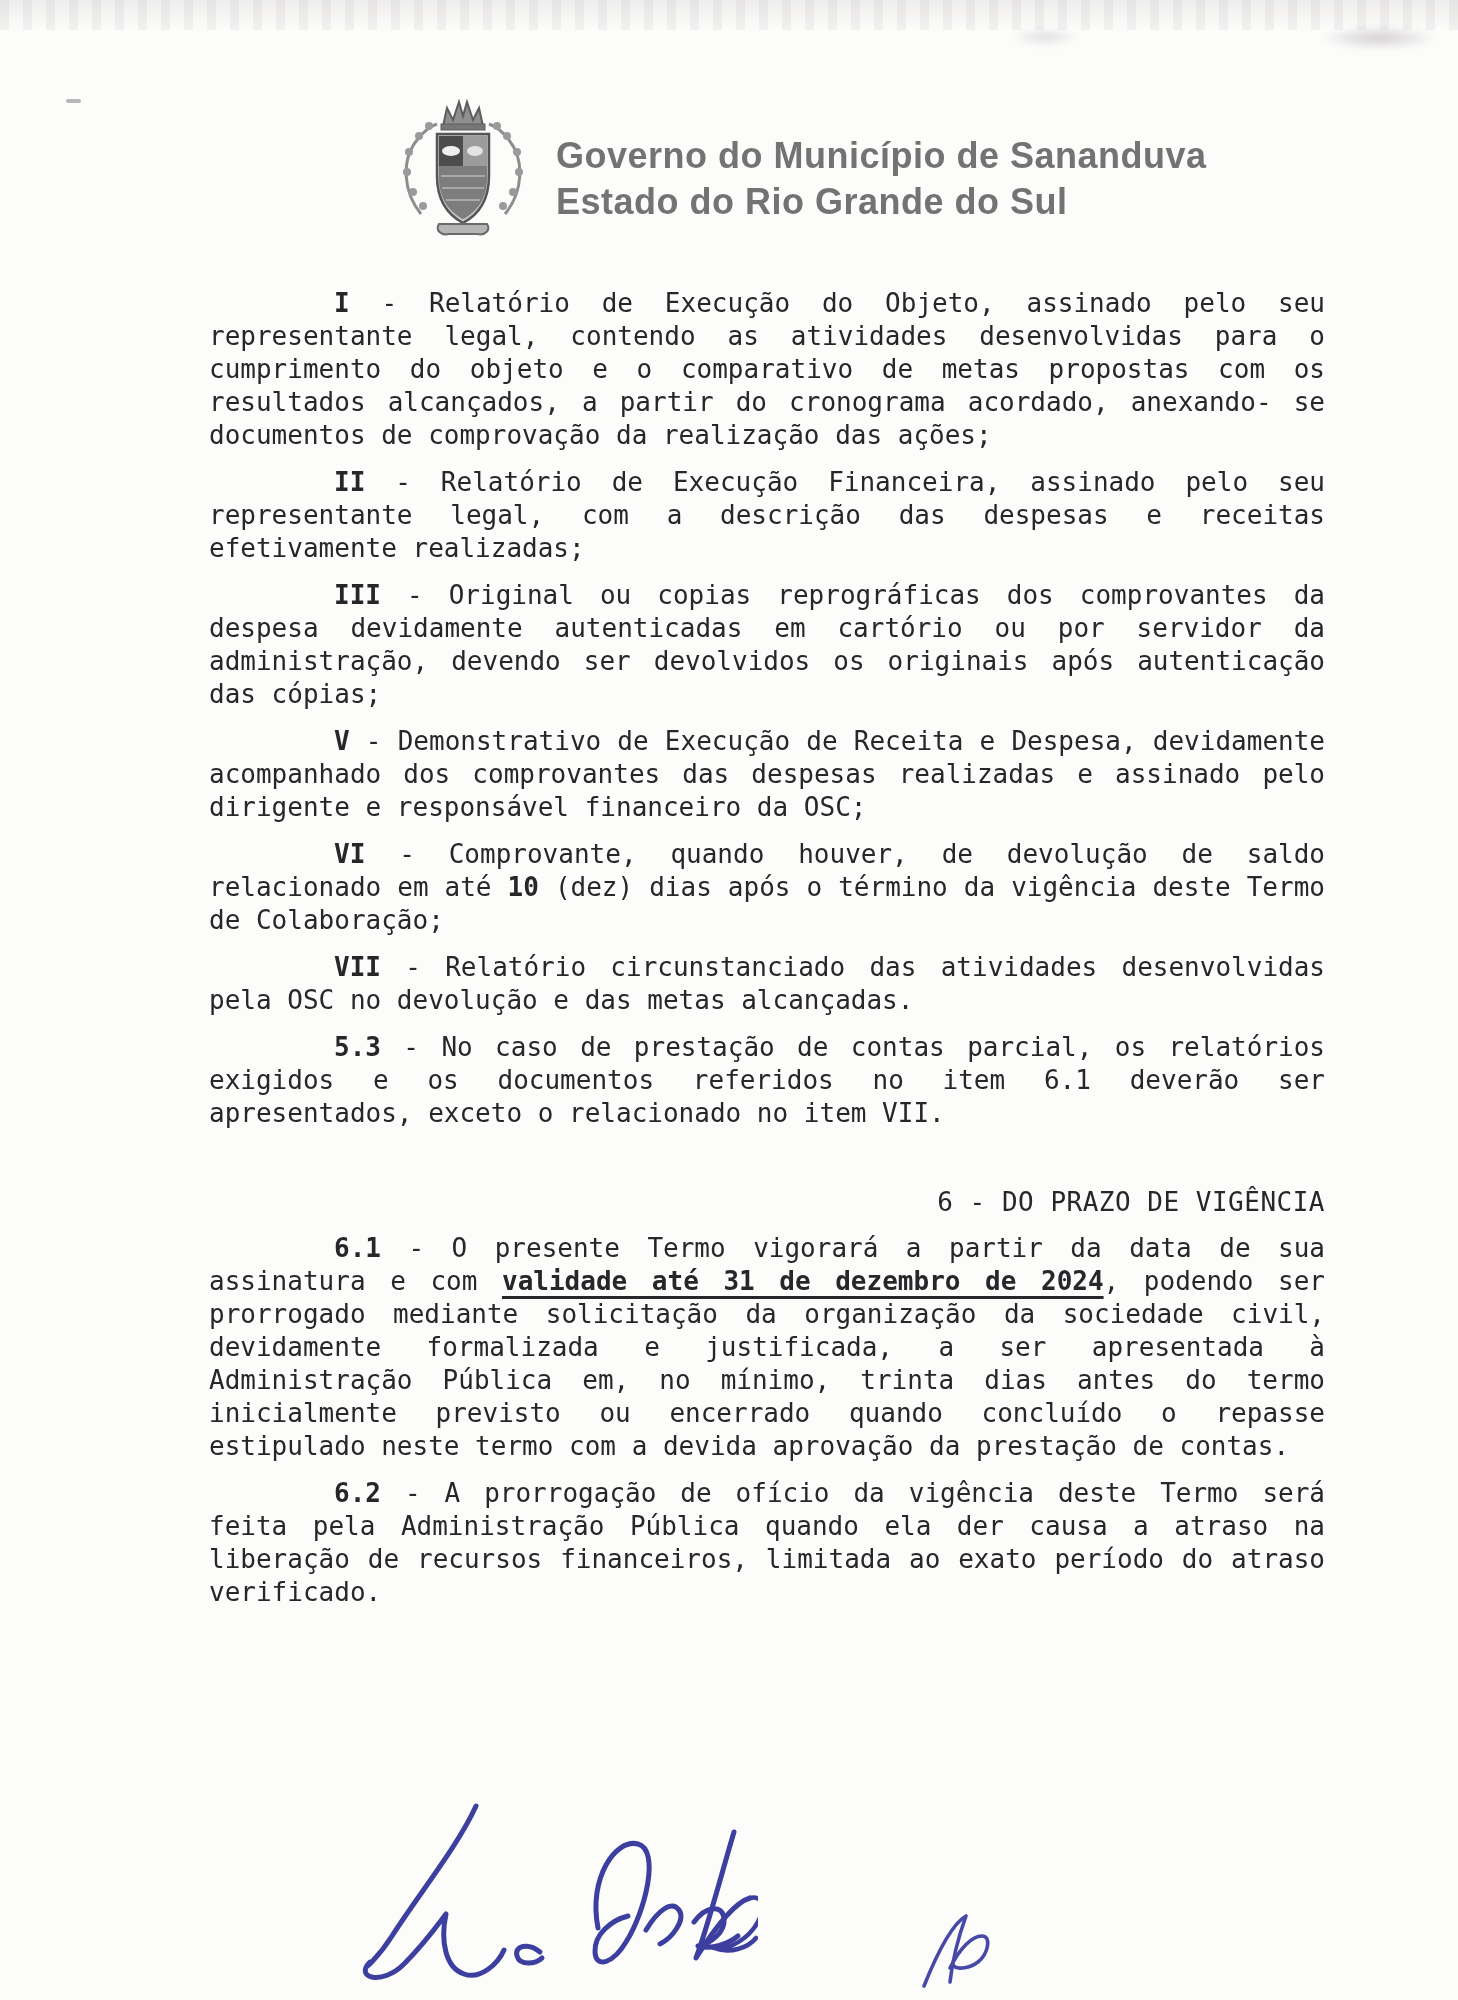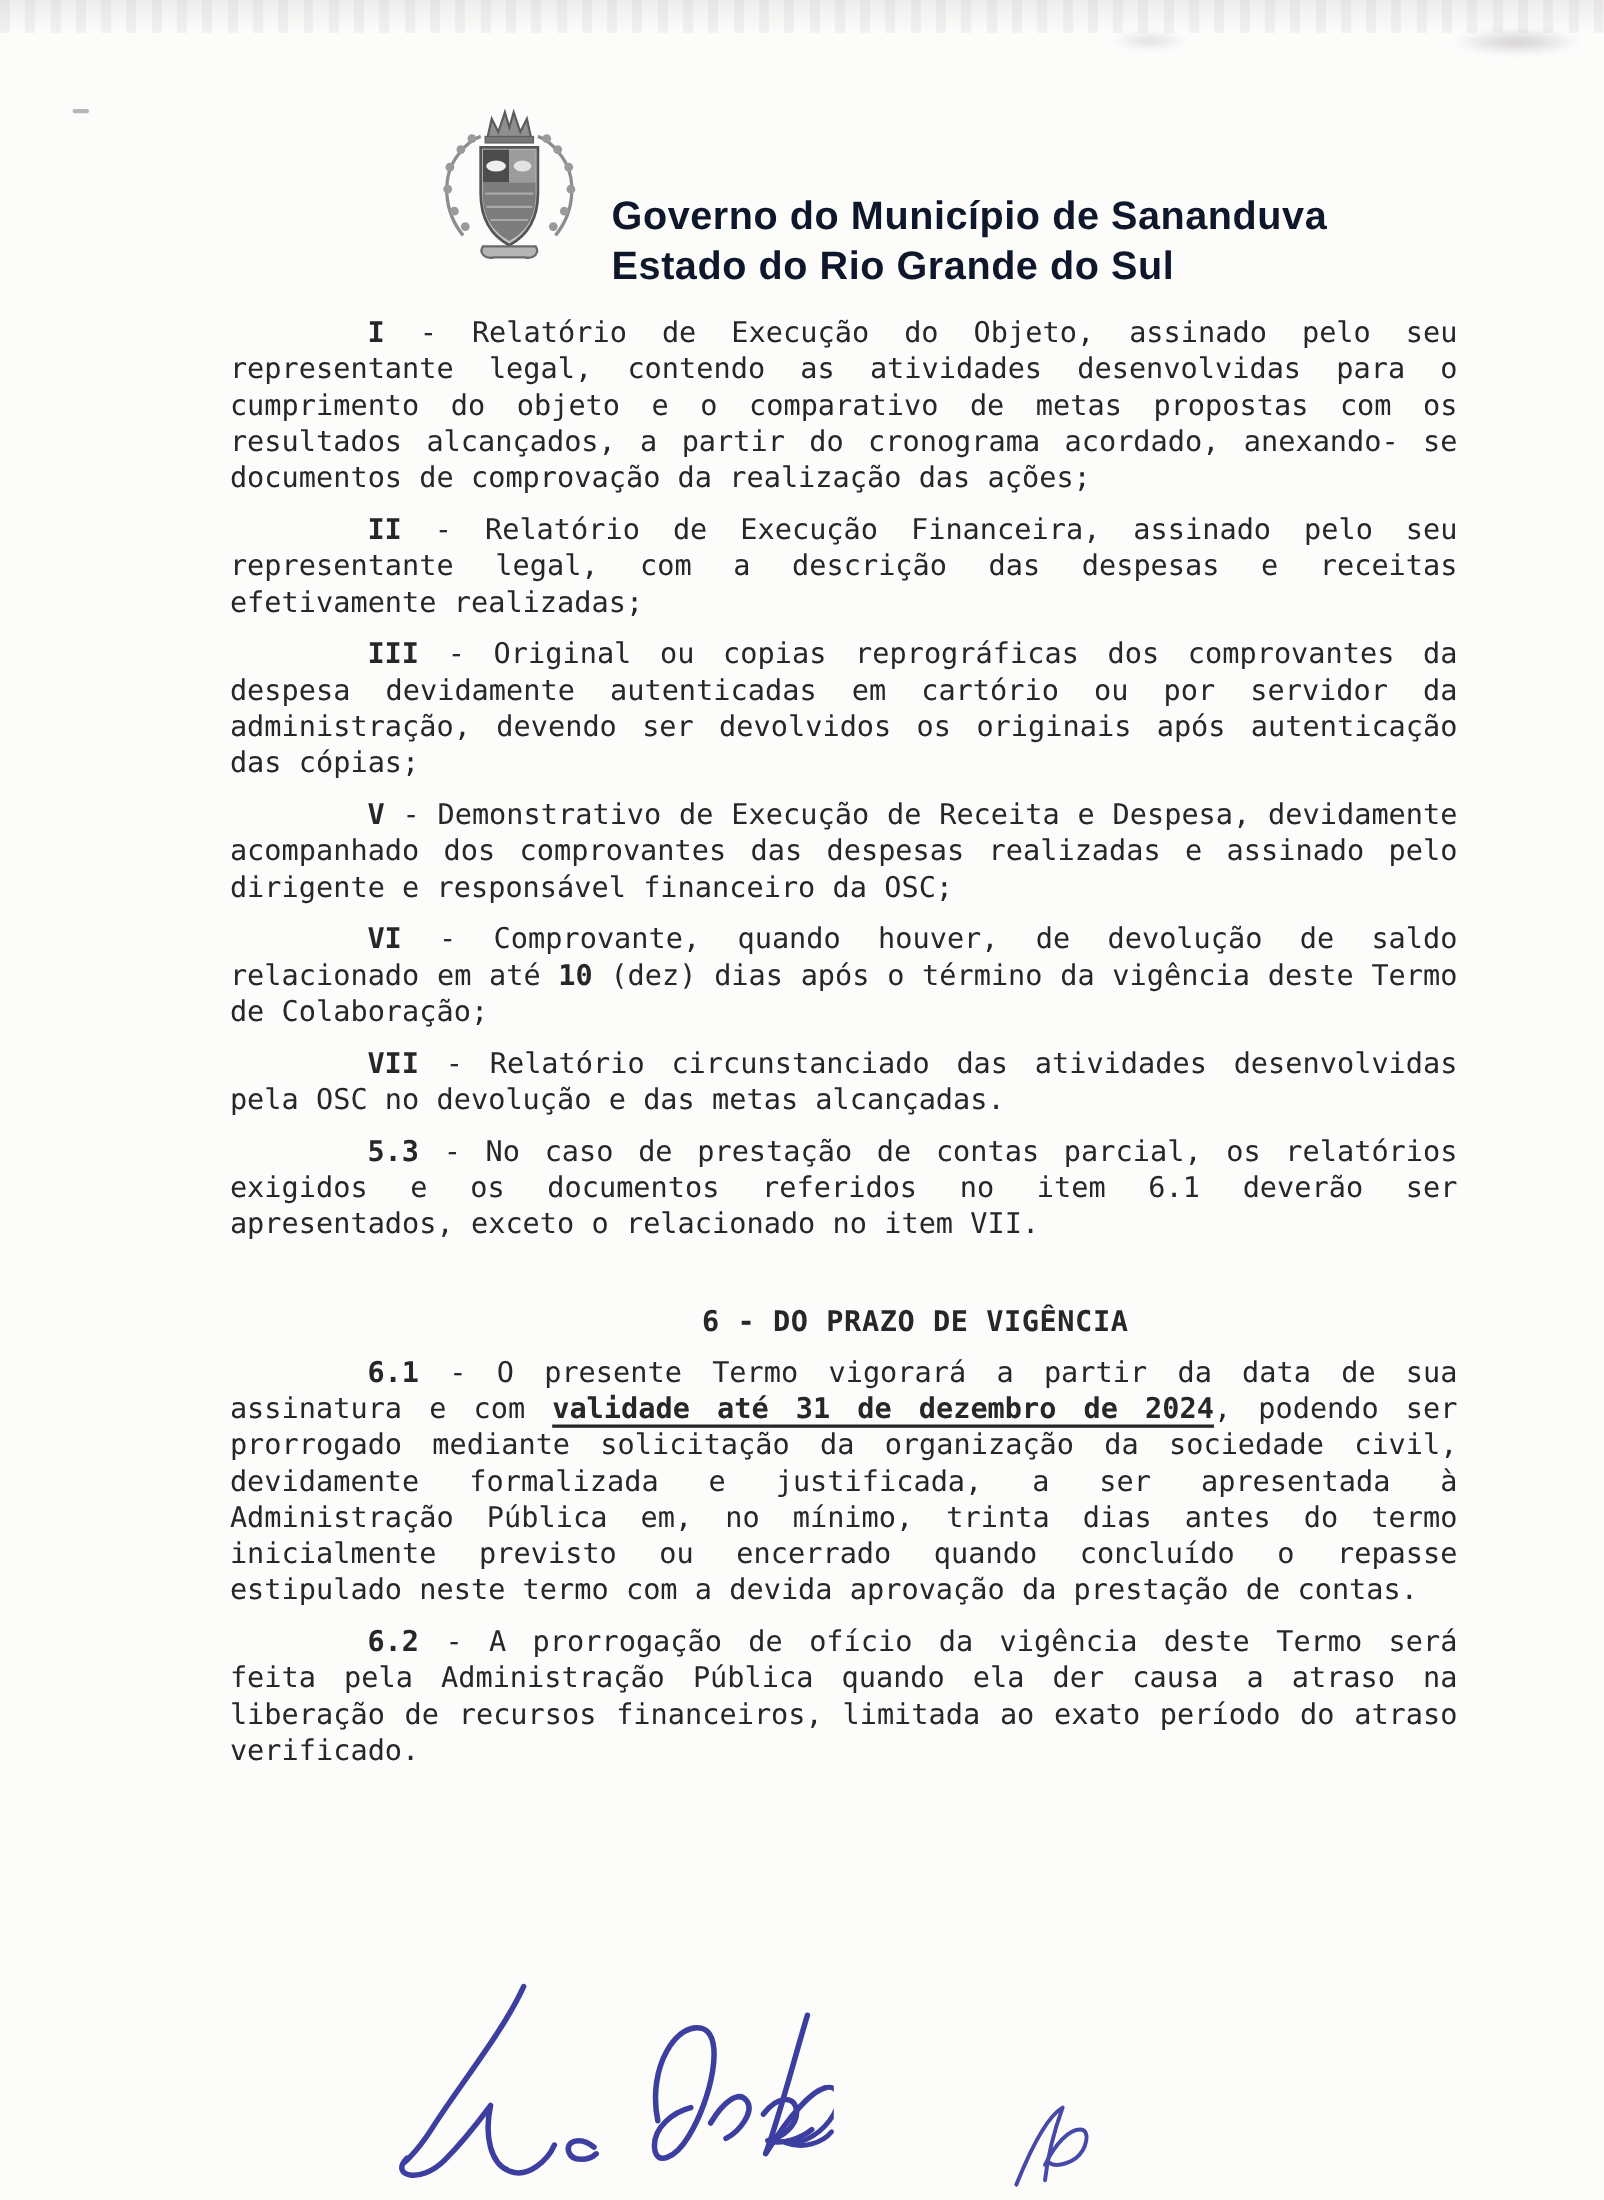--- a/index.html
+++ b/index.html
@@ -25,33 +25,33 @@
     background: radial-gradient(ellipse at center, rgba(150,143,147,0.28), rgba(255,255,255,0) 70%); }
   .dash-left { position: absolute; left: 66px; top: 99px; width: 15px; height: 4px;
     background: rgba(125,125,130,0.55); border-radius: 2px; }
 
   
   .logo { position: absolute; left: 393px; top: 96px; }
   .org-titles {
     position: absolute; left: 556px; top: 133px;
     font-family: "Liberation Sans", sans-serif;
     font-weight: bold; font-size: 36px; line-height: 46px;
-    color: #0f172a; letter-spacing: 0.5px; margin-top: 40px;
+    color: #737373; letter-spacing: 0.5px;
   }
 
   
   .doc {
     position: absolute; left: 209px; top: 287px; width: 1116px;
     font-size: 26px; line-height: 33px;
     text-align: justify;
   }
   .para { margin: 0 0 14px 0; text-indent: 125px; }
   .para b, .bold-inline { font-weight: bold; }
   .heading {
-    font-weight: bold; text-align: center; text-indent: 0;
+    font-weight: normal; text-align: right; text-indent: 0;
     padding-left: 130px; letter-spacing: 0.5px;
   }
   .heading-6 { margin: 56px 0 13px 0; }
   .heading-7 { margin: 42px 0 0 0; }
   .emph {
     font-weight: bold; text-decoration: underline;
     text-decoration-thickness: 3px; text-underline-offset: 6px;
   }
 
   

